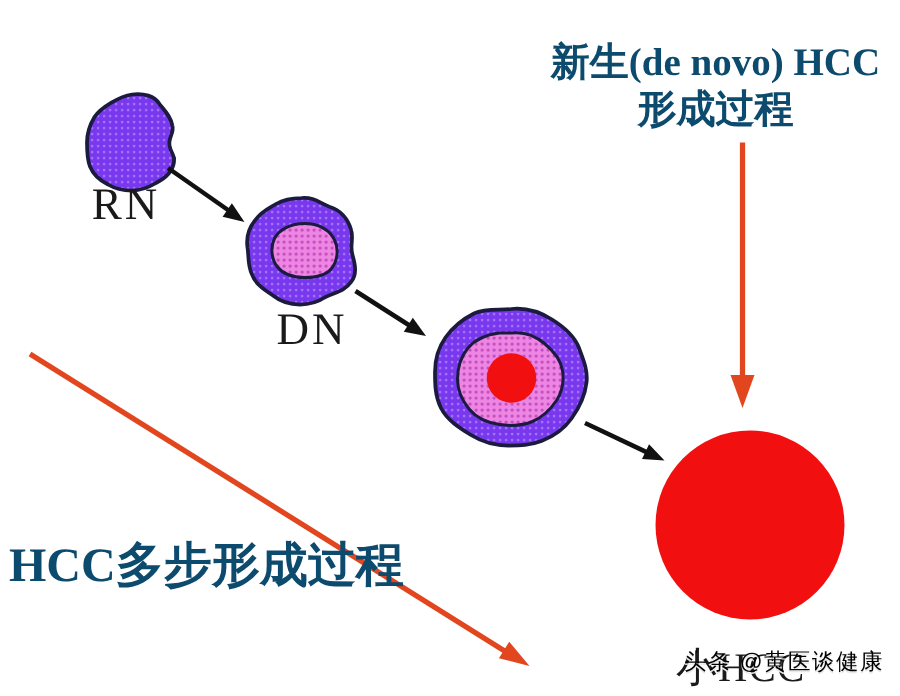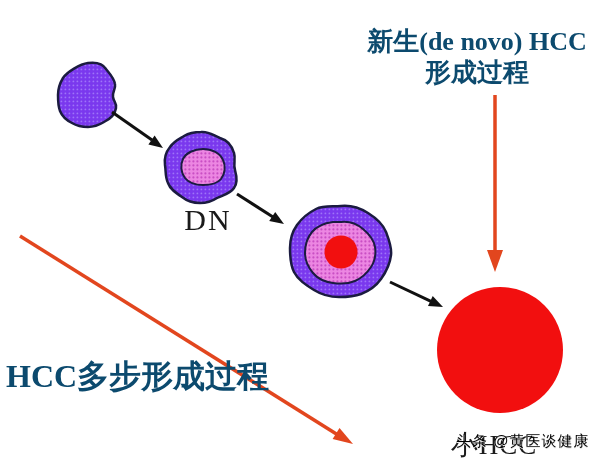--- a/index.html
+++ b/index.html
@@ -106,20 +106,21 @@
       <line x1="495" y1="95" x2="495" y2="252" stroke-width="3.5" stroke="#e2461e"></line>
       <polygon points="495,272 487,250 503,250" fill="#e2461e"></polygon>
     </g>
 
     <g>
       <line x1="20" y1="236" x2="338" y2="435" stroke-width="3.5" stroke="#e2461e"></line>
       <polygon points="353,444 332.6,438.9 339.5,427.9" fill="#e2461e"></polygon>
     </g>
   </svg>
 
+  <div class="lbl stage-lbl" id="rn-label">RN</div>
 
   <div class="lbl stage-lbl" id="dn-label">DN</div>
 
 
   <div class="lbl" id="small-hcc-label">小HCC</div>
 
   <div class="lbl red-heading" id="denovo-title">
     <div>新生(de novo) HCC</div>
     <div>形成过程</div>
   </div>

